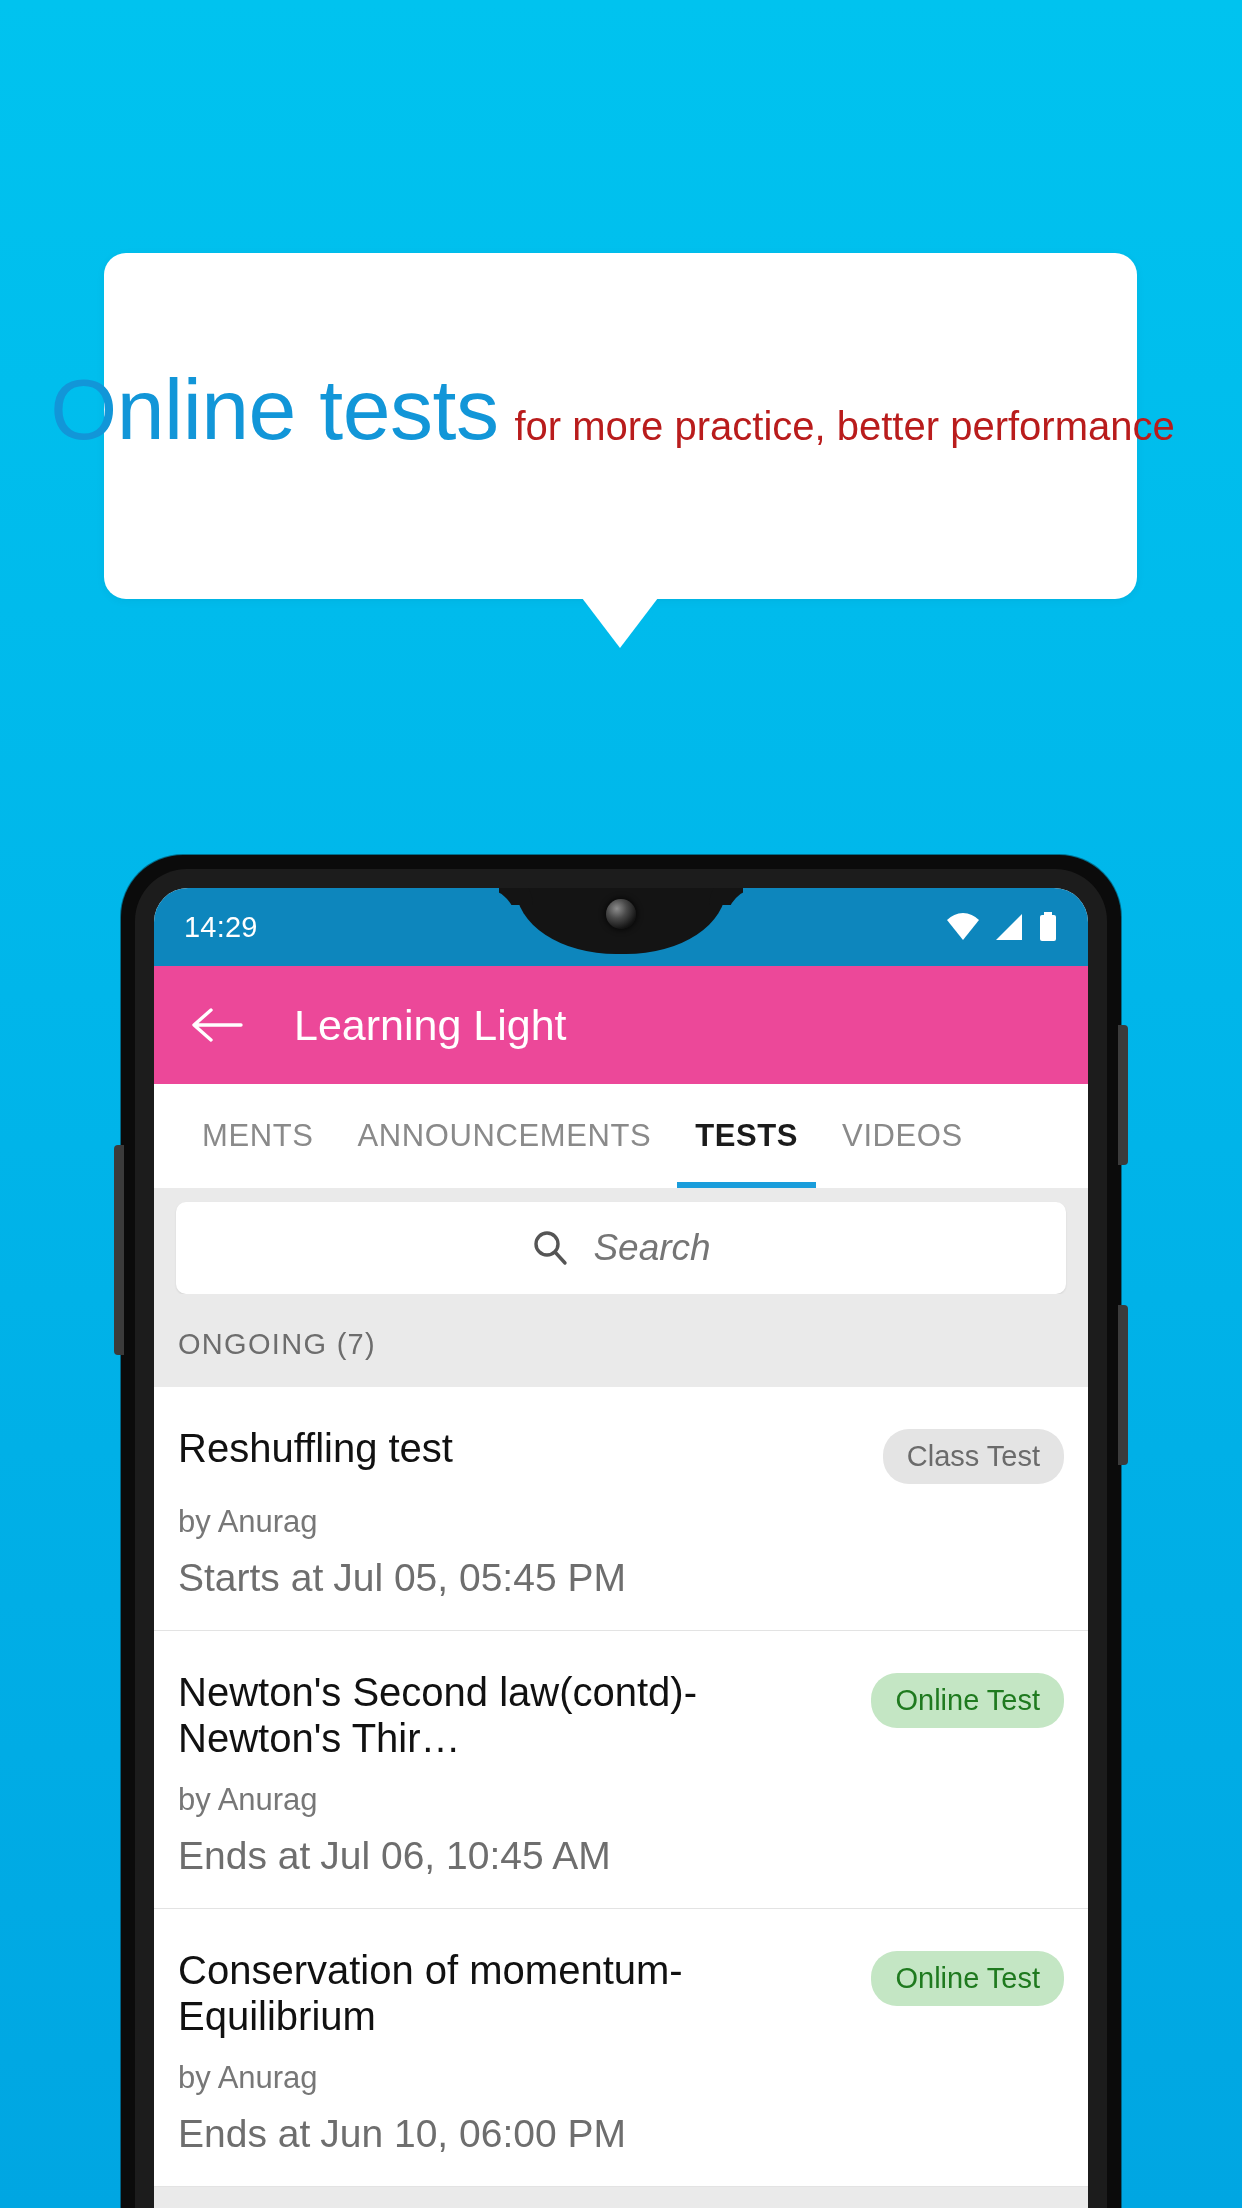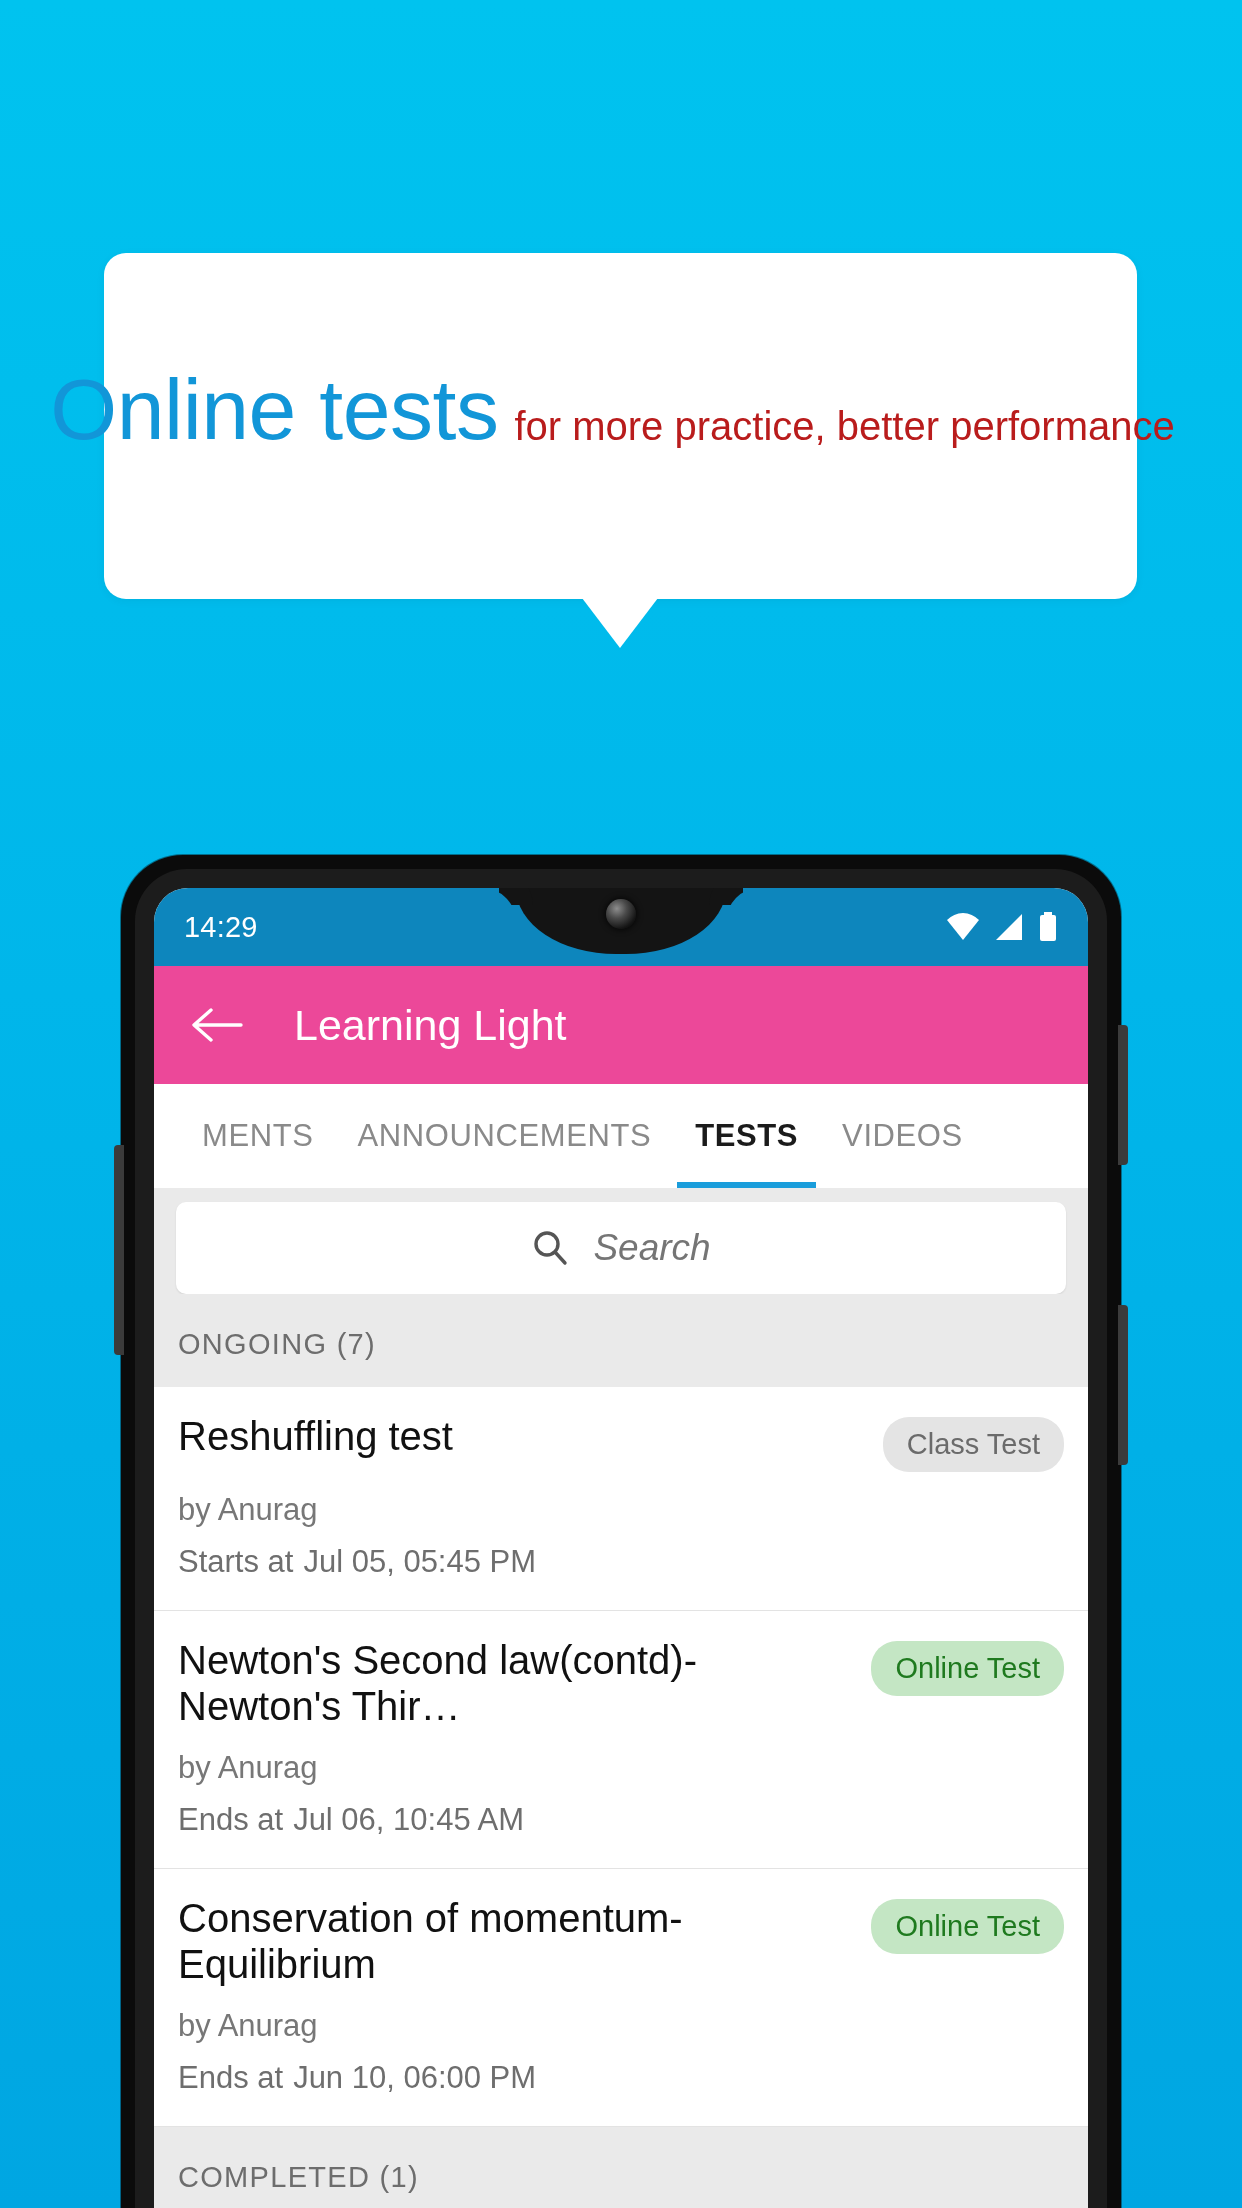--- a/index.html
+++ b/index.html
@@ -260,21 +260,21 @@
     background: #eaeaea;
     color: #6d6d6d;
     font-size: 29px;
     letter-spacing: 1.3px;
     padding: 34px 24px 26px 24px;
   }
 
   
   .test-item {
     background: #ffffff;
-    padding: 26px 24px 30px 24px;
+    padding: 38px 24px 30px 24px;
     border-bottom: 1px solid #e3e3e3;
     position: relative;
     box-sizing: border-box;
   }
   .item-top {
     display: flex;
     align-items: flex-start;
     justify-content: space-between;
     gap: 20px;
   }
@@ -301,21 +301,21 @@
     background: #c4e6c4;
     color: #1f7a1f;
   }
   .item-author {
     margin-top: 20px;
     font-size: 31px;
     color: #777777;
   }
   .item-time {
     margin-top: 16px;
-    font-size: 31px;
+    font-size: 39px;
     color: #6e6e6e;
   }
   .item-time .label { margin-right: 10px; }
 </style>
 </head>
 <body>
 
 <div id="canvas">
 
   <div id="bubble">

